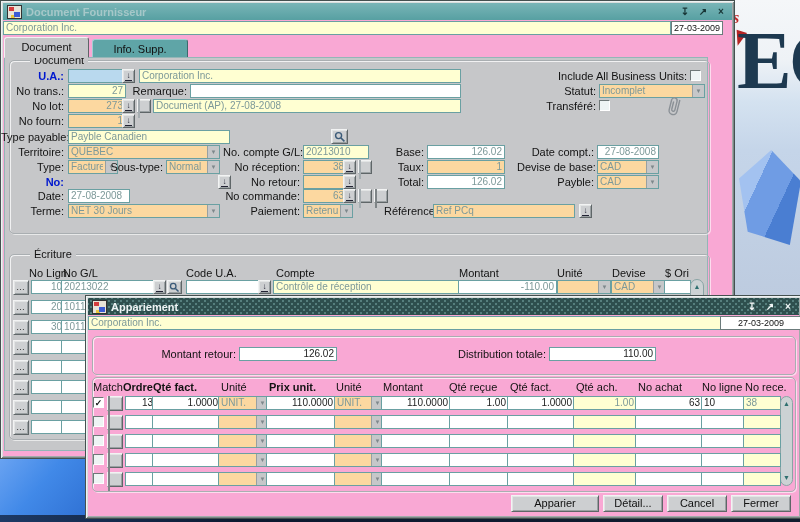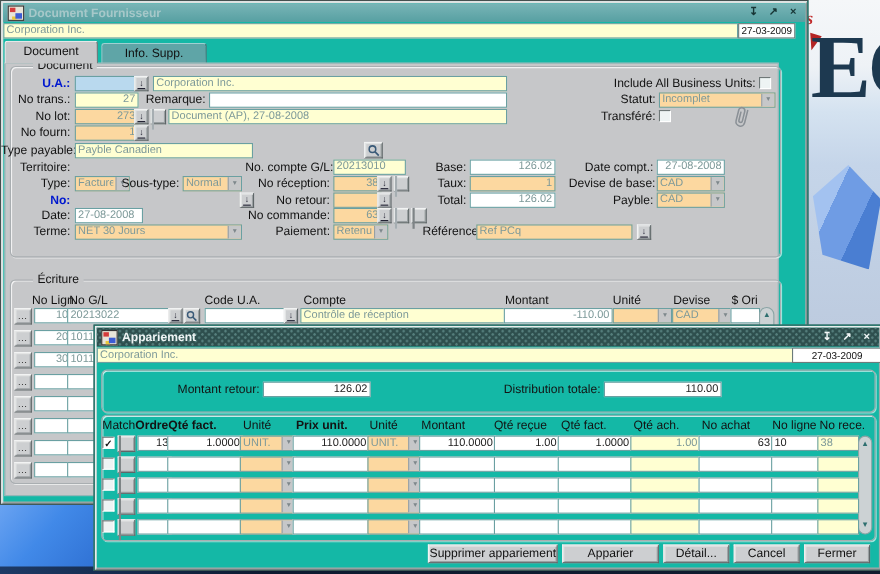--- a/index.html
+++ b/index.html
@@ -16,21 +16,21 @@
   .crystal{position:absolute;left:6px;top:150px;width:62px;height:95px;
     background:linear-gradient(115deg,#a3c2f0 32%,#6f9ce4 32% 62%,#4a7ed2 62%);
     clip-path:polygon(52% 0,100% 33%,82% 100%,14% 86%,0 30%)}
   #bg-left{left:0;top:455px;width:90px;height:67px;
     background:linear-gradient(130deg,#6ba4f2 0%,#4189e8 45%,#2e6fd2 100%)}
   #bg-left .facet{position:absolute;left:18px;top:18px;width:52px;height:40px;
     background:linear-gradient(115deg,#83b4f4 45%,#549ae e0 45%);opacity:.55;
     clip-path:polygon(30% 0,100% 40%,60% 100%,0 55%)}
   #bg-bottom{left:0;top:515px;width:800px;height:7px;background:linear-gradient(90deg,#1d3a66,#0d1a30 30%,#111c2e)}
   
-  .win{position:absolute;background:#14b8a6;border:1px solid #44504f;
+  .win{position:absolute;background:#f9a8d4;border:1px solid #44504f;
        box-shadow:inset 1px 1px 0 #eef2f2,inset -1px -1px 0 #7b8686,inset 2px 2px 0 #d9dddd,inset -2px -2px 0 #a2aaaa}
   .tb{position:absolute;left:2px;top:2px;right:2px;height:17px;display:flex;align-items:center;gap:4px;padding:0 4px;box-sizing:border-box}
   .tb-main{background:linear-gradient(#79b5b7,#57a0a2);color:#a6c8c9}
   .tb-app{background:#2e4f4e;color:#eef4f4;
     background-image:radial-gradient(#567f7d 1px,transparent 1.3px),radial-gradient(#567f7d 1px,transparent 1.3px);
     background-size:6px 6px;background-position:0 0,3px 3px}
   .tb-title{font-size:11px;font-weight:bold;white-space:nowrap;flex:0 1 auto}
   .tb-sp{flex:1}
   .tbbtn{width:14px;height:13px;font-size:10px;line-height:13px;text-align:center;font-weight:bold;cursor:default}
   .tb-main .tbbtn{color:#173535}
@@ -155,20 +155,24 @@
   <span class="lb" style="left:0;top:130px;width:63px">Type payable:</span>
   <div class="fld yl" style="left:67px;top:129px;width:156px">Payble Canadien</div>
   <div class="btn" style="left:330px;top:128px;width:17px;height:15px">
     <svg width="12" height="12" viewBox="0 0 12 12" style="display:block;margin:1px auto">
       <circle cx="4.6" cy="4.6" r="3" fill="none" stroke="#3a5a78" stroke-width="1.4"></circle>
       <line x1="7" y1="7" x2="10.4" y2="10.4" stroke="#3a5a78" stroke-width="1.6"></line>
     </svg>
   </div>
 
   <span class="lb" style="left:6px;top:145px;width:57px">Territoire:</span>
+  <div class="fld or" style="left:67px;top:144px;width:146px">
+      <span class="cv">QUEBEC</span>
+      <span class="car">▼</span>
+    </div>
   <span class="lb" style="left:222px;top:145px;width:77px">No. compte G/L:</span>
   <div class="fld yl" style="left:302px;top:144px;width:60px">20213010</div>
   <span class="lb" style="left:390px;top:145px;width:33px">Base:</span>
   <div class="fld num" style="left:426px;top:144px;width:72px">126.02</div>
   <span class="lb" style="left:528px;top:145px;width:65px">Date compt.:</span>
   <div class="fld num" style="left:596px;top:144px;width:56px">27-08-2008</div>
 
   <span class="lb" style="left:6px;top:160px;width:57px">Type:</span>
   <div class="fld or" style="left:67px;top:159px;width:44px">
       <span class="cv">Facture</span>
@@ -454,18 +458,17 @@
       <span class="car">▼</span>
     </div>
   <div class="fld" style="left:295px;top:176px;width:64px"></div>
   <div class="fld" style="left:363px;top:176px;width:54px"></div>
   <div class="fld" style="left:421px;top:176px;width:62px"></div>
   <div class="fld yl" style="left:487px;top:176px;width:58px"></div>
   <div class="fld" style="left:549px;top:176px;width:62px"></div>
   <div class="fld" style="left:615px;top:176px;width:38px"></div>
   <div class="fld yl" style="left:657px;top:176px;width:32px"></div>
 
-  <div class="btn pushbtn" style="left:303px;top:199px;width:118px;height:17px">Supprimer appariement</div>
   <div class="btn pushbtn" style="left:425px;top:199px;width:88px;height:17px">Apparier</div>
   <div class="btn pushbtn" style="left:517px;top:199px;width:60px;height:17px">Détail...</div>
   <div class="btn pushbtn" style="left:581px;top:199px;width:60px;height:17px">Cancel</div>
   <div class="btn pushbtn" style="left:645px;top:199px;width:60px;height:17px">Fermer</div>
 </div>
 
 </body></html>

